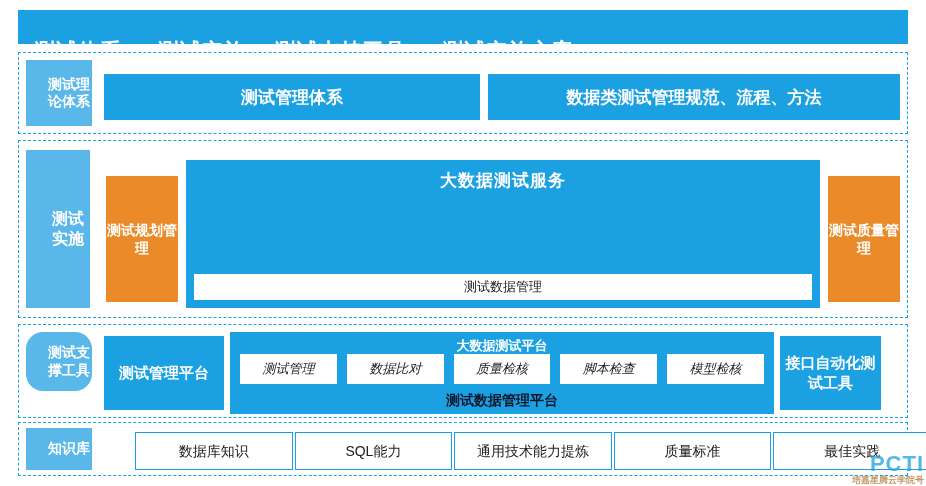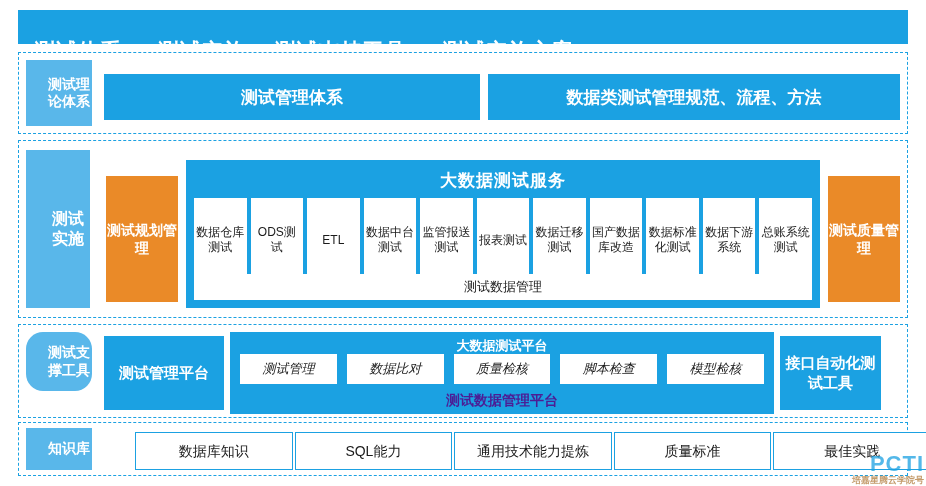--- a/index.html
+++ b/index.html
@@ -211,21 +211,21 @@
     align-items: center;
     justify-content: center;
     text-align: center;
     box-sizing: border-box;
   }
   #tools-center .bottom-title {
     position: absolute;
     left: 0;
     right: 0;
     bottom: 4px;
-    color: #4c1d95;
+    color: #0f172a;
     font-size: 14px;
     font-weight: bold;
     text-align: center;
   }
 
   
   .kb-row {
     position: absolute;
     left: 104px;
     top: 432px;
@@ -279,33 +279,20 @@
   <div class="theory-box" id="theory-2">数据类测试管理规范、流程、方法</div>
 
   <div class="section" id="sec-impl"></div>
   <div class="left-label" id="lbl-impl">测试实施</div>
 
   <div class="orange-box" id="impl-left-orange">测试规划管理</div>
   <div class="orange-box" id="impl-right-orange">测试质量管理</div>
 
   <div id="impl-center">
     <div class="center-title">大数据测试服务</div>
-    <div class="chip-row">
-      <div class="chip">数据仓库测试</div>
-      <div class="chip">ODS测试</div>
-      <div class="chip">ETL</div>
-      <div class="chip">数据中台测试</div>
-      <div class="chip">监管报送测试</div>
-      <div class="chip">报表测试</div>
-      <div class="chip">数据迁移测试</div>
-      <div class="chip">国产数据库改造</div>
-      <div class="chip">数据标准化测试</div>
-      <div class="chip">数据下游系统</div>
-      <div class="chip">总账系统测试</div>
-    </div>
     <div class="wide-bar">测试数据管理</div>
   </div>
 
   <div class="section" id="sec-tools"></div>
   <div class="left-label" id="lbl-tools">测试支撑工具</div>
 
   <div class="tools-side" id="tools-left">测试管理平台</div>
   <div class="tools-side" id="tools-right">接口自动化测试工具</div>
 
   <div id="tools-center">

